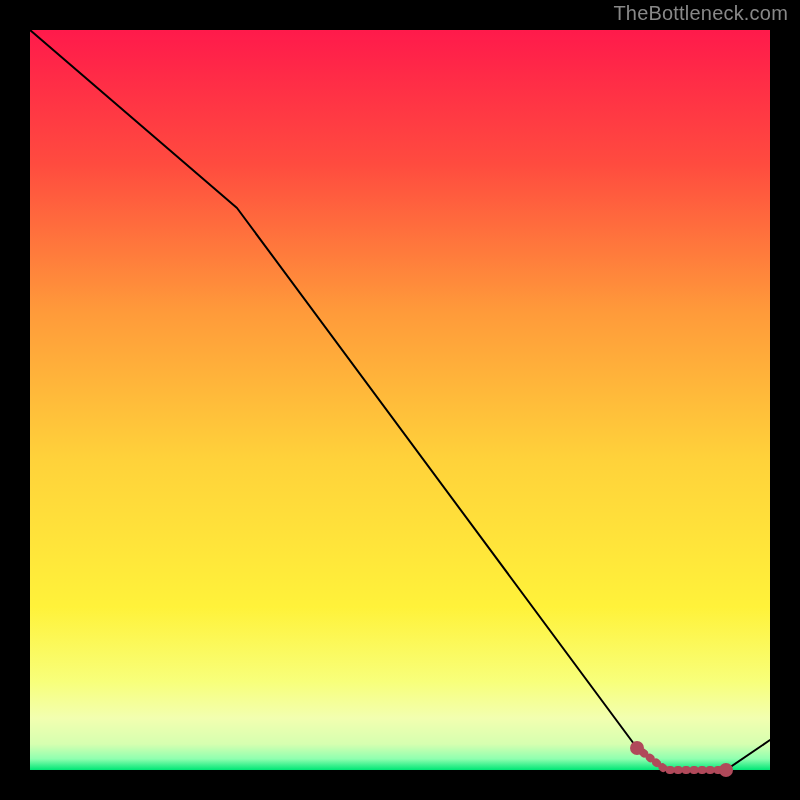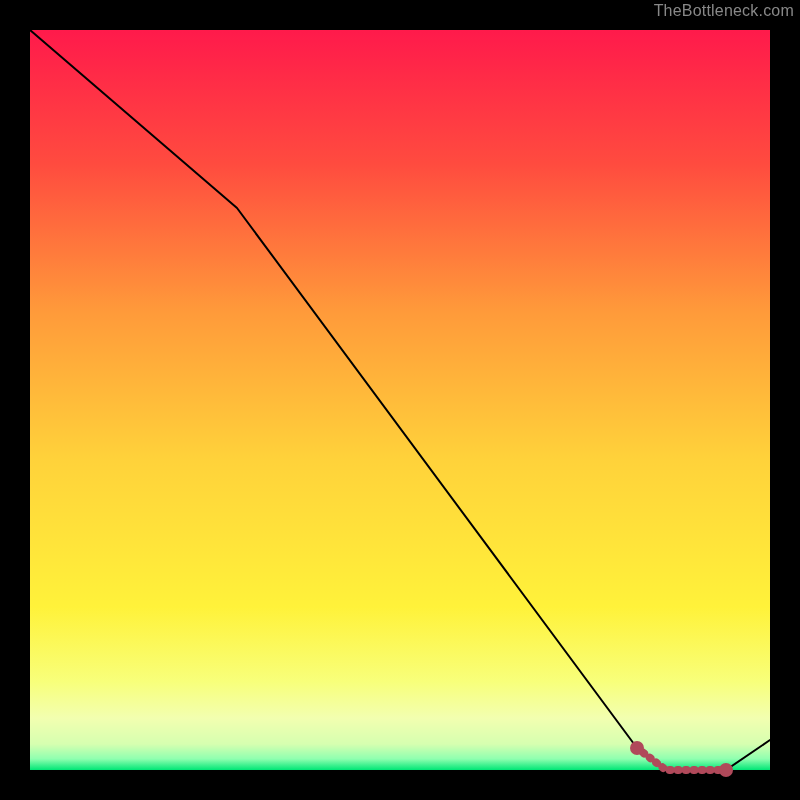--- a/index.html
+++ b/index.html
@@ -12,23 +12,23 @@
     overflow: hidden;
   }
   .container {
     position: relative;
     width: 800px;
     height: 800px;
   }
   .watermark {
     position: absolute;
     top: 2px;
-    right: 6px;
+    right: 12px;
     color: #888;
-    font-size: 16px;
+    font-size: 20px;
     font-weight: 500;
     z-index: 10;
     letter-spacing: 0.2px;
   }
   svg.plot {
     position: absolute;
     left: 0;
     top: 0;
   }
 </style>

